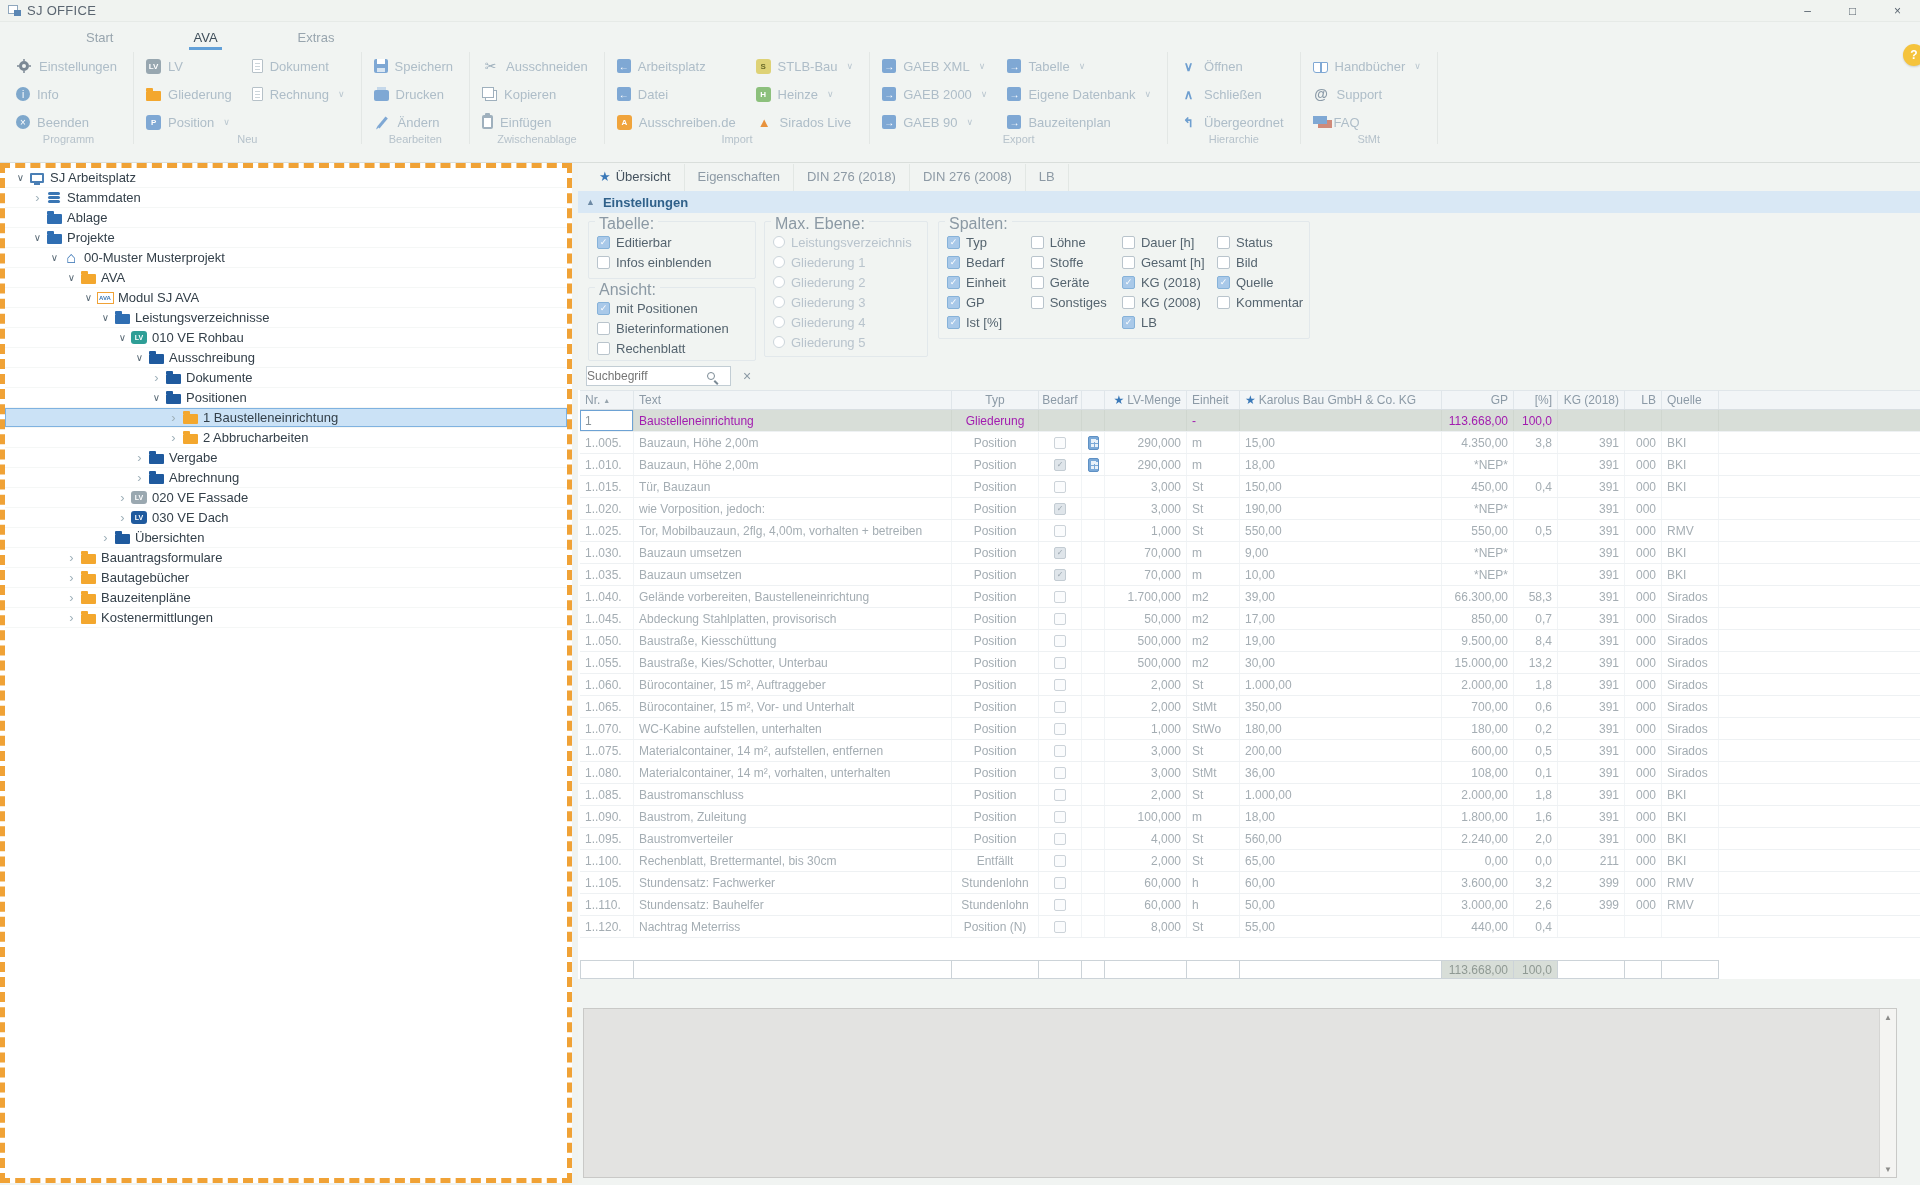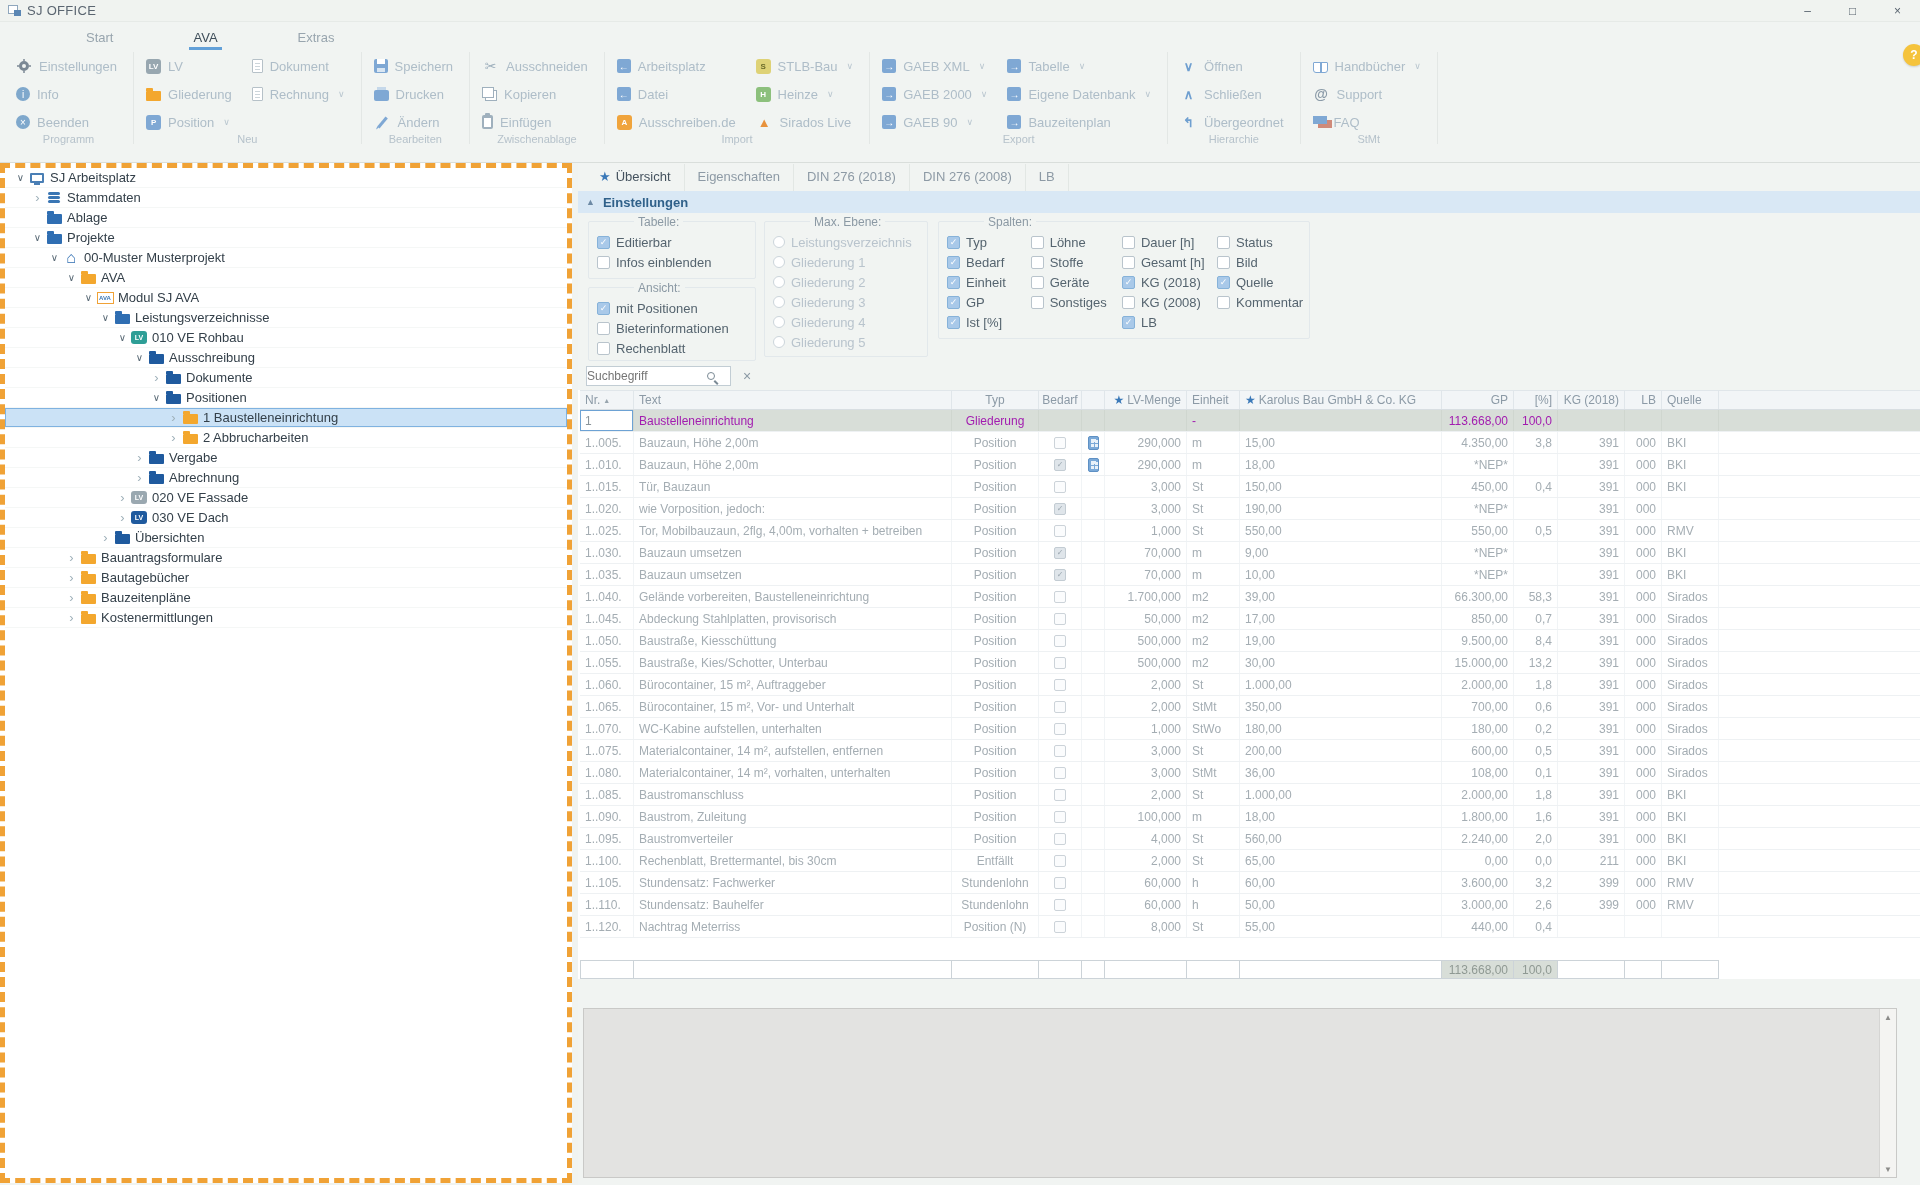--- a/index.html
+++ b/index.html
@@ -87,21 +87,21 @@
   
   .detail-panel { position:absolute; left:578px; top:0; width:1342px; height:1022px; background:#f1f4f2; }
   .detail-tabs { height:28px; display:flex; align-items:flex-end; padding-left:8px; }
   .dtab { font-size:13px; color:#8d9aa5; padding:5px 13px 7px; border-right:1px solid #e2e7e4; display:flex; align-items:center; gap:5px; cursor:default; }
   .dtab.active { color:#44525e; }
   .star { color:#3b79b8; font-size:13px; }
   .settings-header { height:22px; background:#d9e8f5; display:flex; align-items:center; font-size:13px; font-weight:bold; color:#30618a; padding-left:8px; gap:8px; }
   .collapse-arrow { font-size:9px; color:#6d8aa5; }
   .settings-body { position:relative; height:149px; }
   .group { position:absolute; border:1px solid #e2e8eb; border-radius:2px; padding:10px 8px 4px; }
-  .group-label { position:absolute; top:-7px; left:6px; background:#f1f4f2; padding:0 4px; font-size:12px; color:#8b99a4;margin-left:39px; }
+  .group-label { position:absolute; top:-7px; left:6px; background:#f1f4f2; padding:0 4px; font-size:16px; color:#8b99a4; }
   .opt { height:20px; display:flex; align-items:center; gap:6px; font-size:13px; color:#55646f; white-space:nowrap; }
   .opt.disabled { color:#b9c4cd; }
   .cb { width:13px; height:13px; flex:0 0 13px; border:1px solid #b9c4cc; border-radius:2px; background:#fff; display:flex; align-items:center; justify-content:center; font-size:9px; color:#fff; }
   .cb.on { background:#a9c9e9; border-color:#86b2d9; }
   .radio { width:12px; height:12px; flex:0 0 12px; border:1px solid #ccd5db; border-radius:50%; background:#fff; }
   .spalten-cols { display:flex; }
 
   .search-row { height:28px; display:flex; align-items:center; padding-left:8px; background:#f1f4f2; }
   .search-box { width:145px; height:20px; border:1px solid #c2cdd4; background:#fff; position:relative; display:flex; align-items:center; }
   .search-box input { border:0; outline:0; width:118px; height:26px; font-size:12px; color:#556; font-family:"Liberation Sans",sans-serif; background:transparent; }

